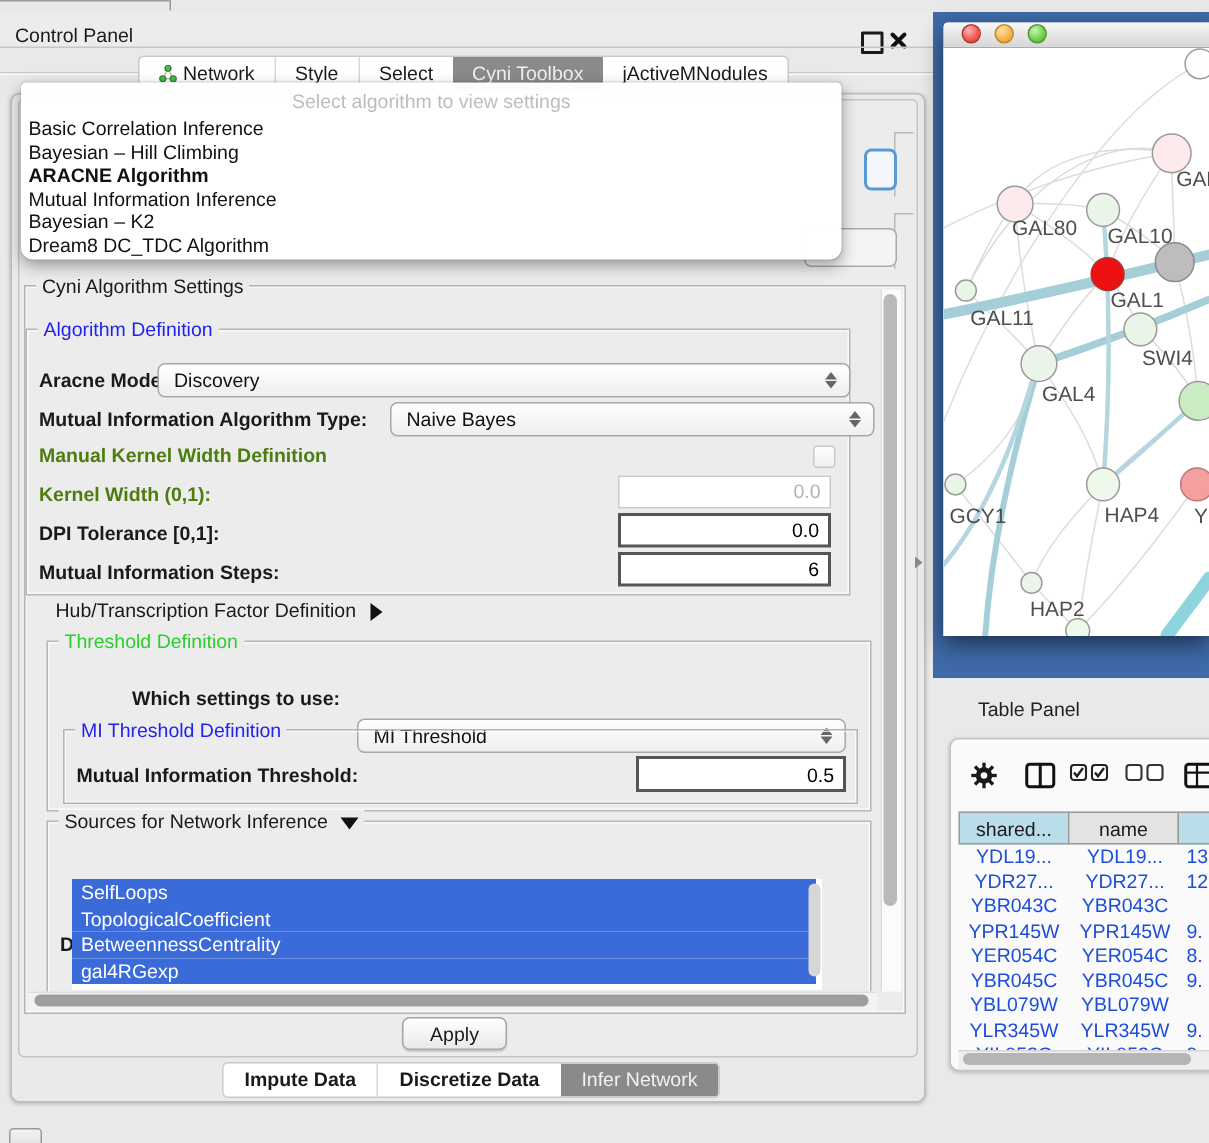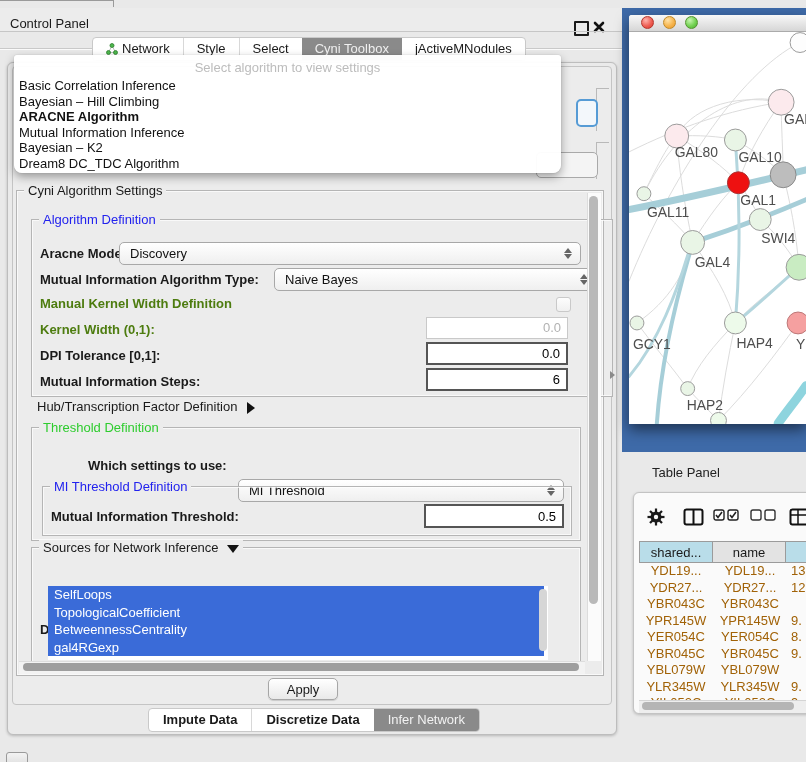--- a/index.html
+++ b/index.html
@@ -43,21 +43,21 @@
   .popup-item.bold{font-weight:bold;}
 
   
   .group{position:absolute;border:1px solid #b5b5b5;box-shadow:inset 0 0 0 1px rgba(255,255,255,.7);}
   .gtitle{position:absolute;top:-8px;left:7px;background:#ececec;padding:0 4px;font-size:13px;white-space:nowrap;}
   .gtitle.blue{color:var(--title-blue);}
   .gtitle.green{color:var(--title-green);}
 
   #settings-group{left:16px;top:190px;width:586px;height:484px;background:#ececec;}
 
-  #alg-group{left:14px;top:28px;width:548px;height:176px;padding-left:32px;}
+  #alg-group{left:0;top:28px;width:548px;height:176px;}
   .flabel{position:absolute;font-size:13px;font-weight:bold;white-space:nowrap;}
   .flabel.dis{color:#4d7c0f;}
   .combo{position:absolute;height:23px;box-sizing:border-box;border:1px solid #a8a8a8;border-radius:5px;
      background:linear-gradient(#ffffff,#efefef);line-height:21px;padding-left:10px;font-size:13px;color:#111;}
   .cup,.cdn{position:absolute;right:8px;width:0;height:0;border-left:4px solid transparent;border-right:4px solid transparent;}
   .cup{top:5px;border-bottom:5px solid #666;}
   .cdn{bottom:5px;border-top:5px solid #666;}
   .tfield{position:absolute;box-sizing:border-box;background:#fff;text-align:right;padding:0 6px;font-size:13px;line-height:20px;}
   .tfield.lite{border:1px solid #c9c9c9;color:#b2b2b2;}
   .tfield.dark{border:2px solid #555;color:#000;}
@@ -104,21 +104,21 @@
   #table-panel-label{left:652px;top:458px;height:30px;line-height:30px;font-size:13px;color:#222;}
   #table-panel{left:633px;top:492px;width:180px;height:220px;background:#fafafa;border:1px solid #c3c3c3;border-radius:6px;box-shadow:0 1px 3px rgba(0,0,0,.2);overflow:hidden;}
   .tbicon{position:absolute;top:15px;}
   #tp-header{position:absolute;left:5px;top:48px;display:flex;height:22px;}
   .tcell{box-sizing:border-box;font-size:13px;overflow:hidden;white-space:nowrap;}
   #tp-header .tcell{width:74px;height:22px;line-height:22px;text-align:center;background:#e3e3e3;border:1px solid #9b9b9b;margin-right:-1px;}
   #tp-header .tcell.hl{background:var(--hdr-blue);}
   #tp-header .tcell:last-child{width:44px;}
   #tp-body{position:absolute;left:5px;top:70px;width:200px;}
   .trow{display:flex;height:16.5px;line-height:16.5px;}
-  .trow .tcell{width:74px;text-align:center;color:#a16207;}
+  .trow .tcell{width:74px;text-align:center;color:#1d4ed8;}
   .trow .tcell.num{width:44px;text-align:left;padding-left:4px;}
   #tp-hscroll{position:absolute;left:5px;top:207px;width:170px;height:12px;background:#eee;border-top:1px solid #d5d5d5;}
   #tp-hscroll-thumb{position:absolute;left:8px;top:209px;width:152px;height:8px;background:#b5b5b5;border-radius:4px;}
 
   #bl-icon{left:6px;top:752px;width:20px;height:14px;border:1px solid #9a9a9a;border-radius:3px;background:linear-gradient(#f3f3f3,#dcdcdc);}
 </style>
 </head>
 <body>
 
 <div class="abs" id="top-hairline"></div>

